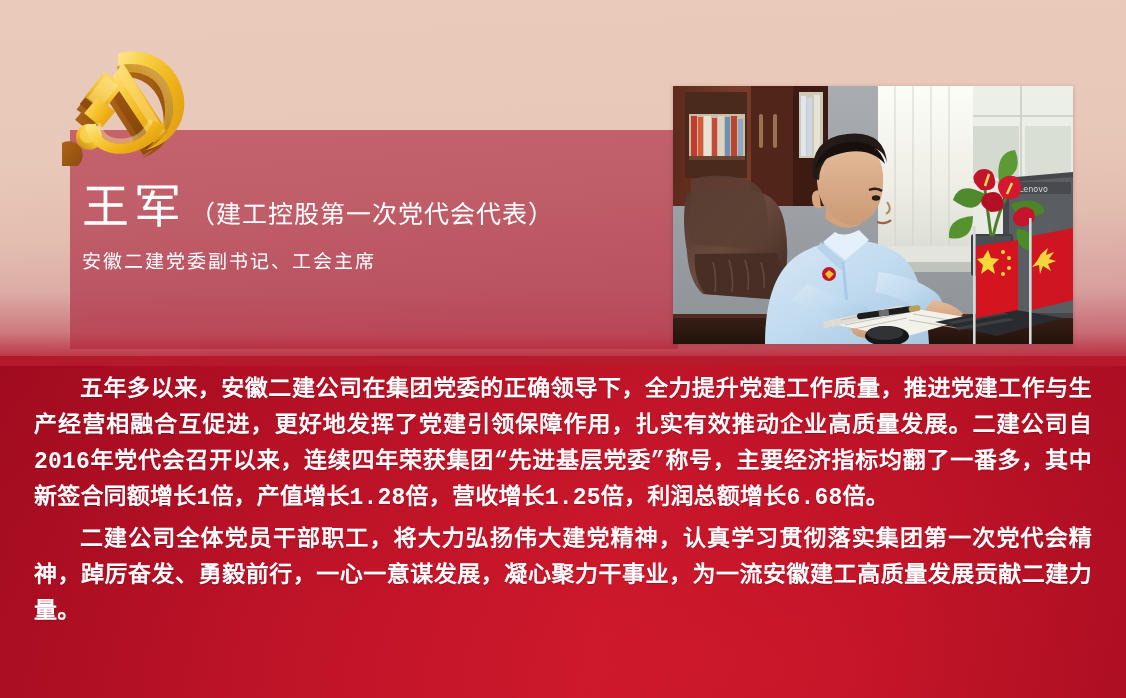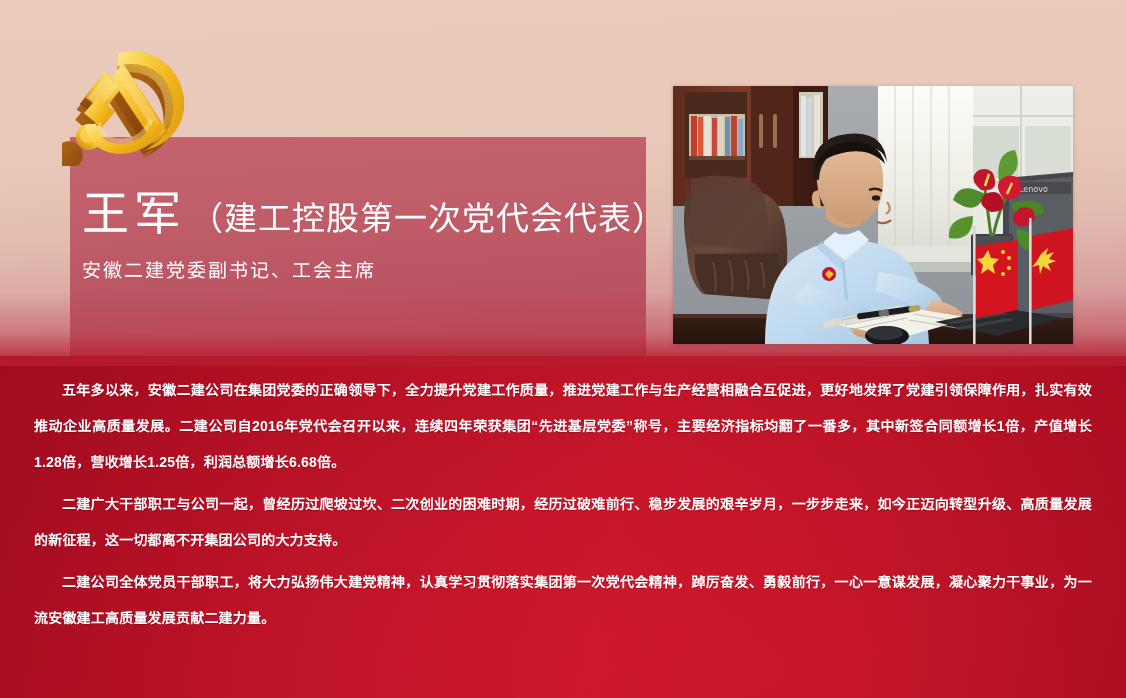--- a/index.html
+++ b/index.html
@@ -65,24 +65,25 @@
     width: 1126px;
     height: 74px;
     background: linear-gradient(180deg, rgba(200,110,110,0) 0%, rgba(190,60,70,0.35) 55%, rgba(183,25,45,0.92) 100%);
     pointer-events: none;
   }
 
   
   .nameplate {
     position: absolute;
     left: 70px;
-    top: 137px;
+    top: 130px;
     width: 576px;
     height: 219px;
     background: linear-gradient(176deg, #c4636c 0%, #c05f69 30%, #bb5664 62%, #b64b5d 100%);
+    padding-left: 32px;
   }
   .nameplate-inner {
     position: absolute;
     left: 12px;
     top: 52px;
     right: 10px;
   }
   .name-line {
     display: flex;
     align-items: baseline;
@@ -90,21 +91,21 @@
   }
   .person-name {
     font-size: 47px;
     line-height: 1.05;
     color: #ffffff;
     letter-spacing: 5px;
     font-weight: 400;
     font-family: "DejaVu Sans", "Liberation Sans", sans-serif;
   }
   .person-role-paren {
-    font-size: 33px;
+    font-size: 25px;
     color: #ffffff;
     letter-spacing: 1px;
     margin-left: 4px;
     font-weight: 400;
   }
   .person-title {
     margin-top: 15px;
     font-size: 19px;
     color: #ffffff;
     letter-spacing: 2px;
@@ -135,23 +136,23 @@
   }
   .photo-frame svg { display: block; width: 400px; height: 258px; }
 
   
   .article {
     position: absolute;
     left: 34px;
     top: 372px;
     width: 1058px;
     color: #ffffff;
-    font-family: Liberation Sans, sans-serif;
+    font-family: Liberation Mono, monospace;
     font-weight: 700;
-    font-size: 14px;
+    font-size: 23px;
     line-height: 36px;
     letter-spacing: 0.2px;
     text-shadow: 0 1px 1px rgba(110,5,20,0.45);
   }
   .article p {
     margin: 0 0 6px 0;
     text-indent: 2em;
     text-align: justify;
     text-justify: inter-ideograph;
   }
@@ -446,17 +447,16 @@
 
         <rect x="356" y="132" width="2.6" height="126" fill="#d8d8d8"></rect>
         <path d="M359 150 l41 -8 v72 l-41 10 Z" fill="#cf1522"></path>
         <path d="M368 168 l7 -6 l-2 7 l8 -3 l-5 7 l7 2 l-8 3 l3 7 l-8 -5 l-3 8 l-1 -9 l-7 2 l5 -6 Z" fill="#f3d63c"></path>
       </g>
     </svg>
   </div>
 
   <div class="article">
     <p>五年多以来，安徽二建公司在集团党委的正确领导下，全力提升党建工作质量，推进党建工作与生产经营相融合互促进，更好地发挥了党建引领保障作用，扎实有效推动企业高质量发展。二建公司自2016年党代会召开以来，连续四年荣获集团“先进基层党委”称号，主要经济指标均翻了一番多，其中新签合同额增长1倍，产值增长1.28倍，营收增长1.25倍，利润总额增长6.68倍。</p>
-    <p>二建广大干部职工与公司一起，曾经历过爬坡过坎、二次创业的困难时期，经历过破难前行、稳步发展的艰辛岁月，一步步走来，如今正迈向转型升级、高质量发展的新征程，这一切都离不开集团公司的大力支持。</p>
     <p>二建公司全体党员干部职工，将大力弘扬伟大建党精神，认真学习贯彻落实集团第一次党代会精神，踔厉奋发、勇毅前行，一心一意谋发展，凝心聚力干事业，为一流安徽建工高质量发展贡献二建力量。</p>
   </div>
 
 </div>
 
 </body></html>

